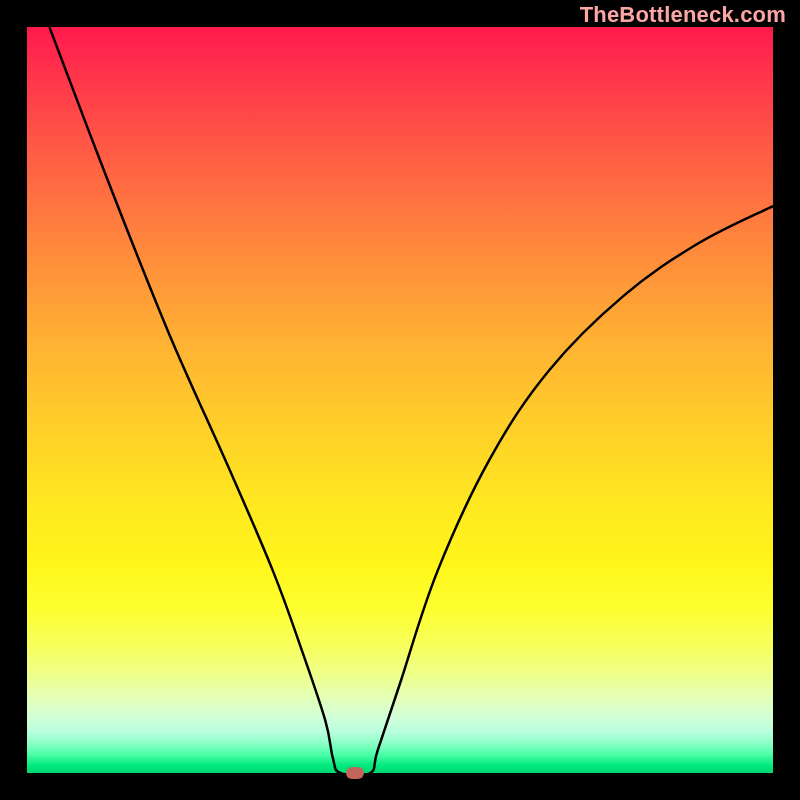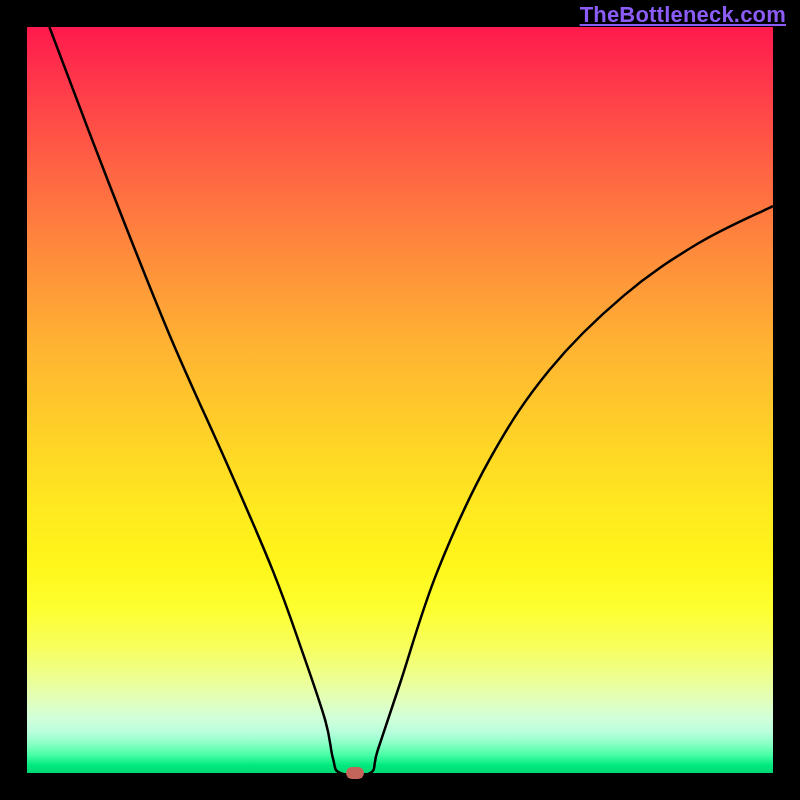--- a/index.html
+++ b/index.html
@@ -14,26 +14,25 @@
   .frame {
     position: relative;
     width: 800px;
     height: 800px;
     background: #000;
   }
   .watermark {
     position: absolute;
     top: 2px;
     right: 14px;
-    color: #8b5cf6;
+    color: #fca5a5;
     font-size: 22px;
     font-weight: 600;
     letter-spacing: 0.2px;
     z-index: 5;
-    text-decoration: underline;
   }
   .plot {
     position: absolute;
     left: 27px;
     top: 27px;
     width: 746px;
     height: 746px;
     background: linear-gradient(
       to bottom,
       #ff1a4d 0%,

